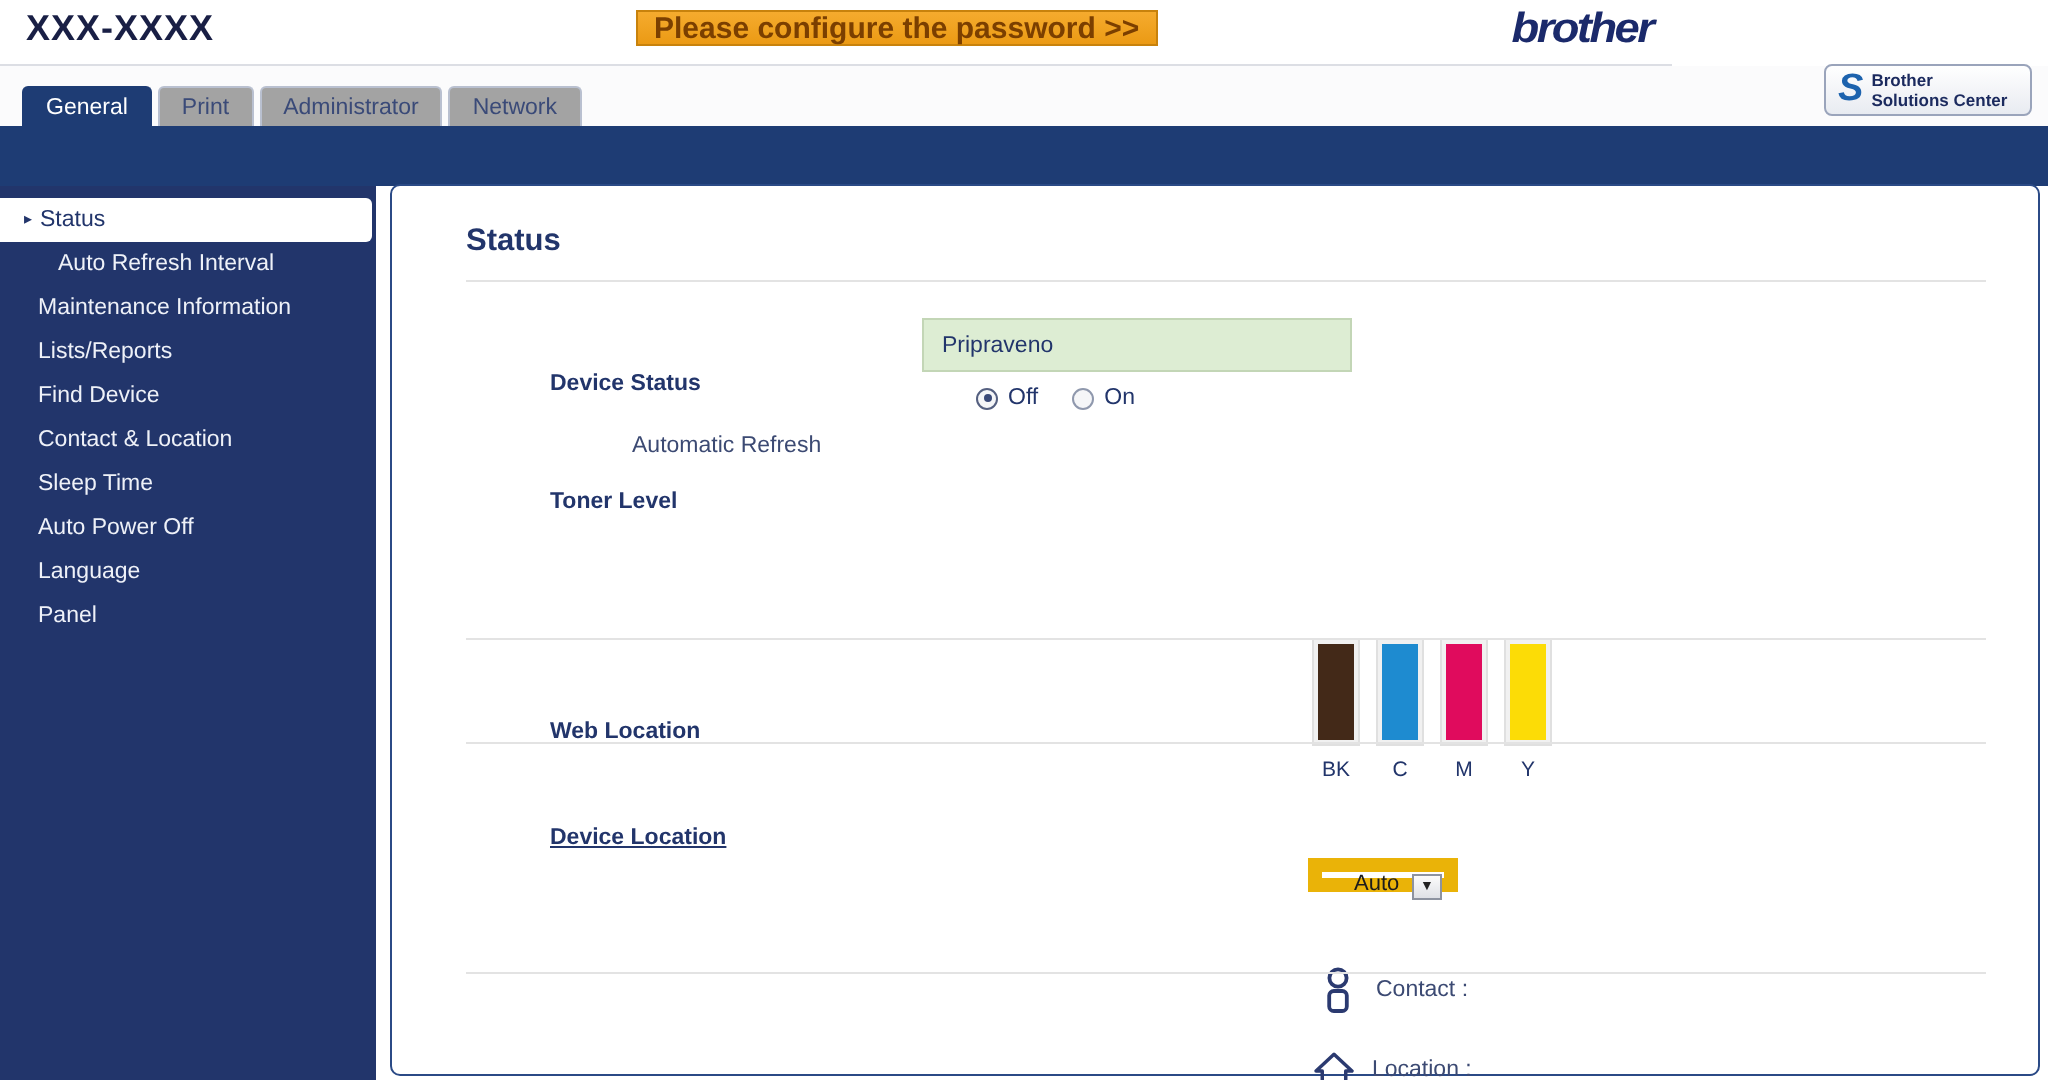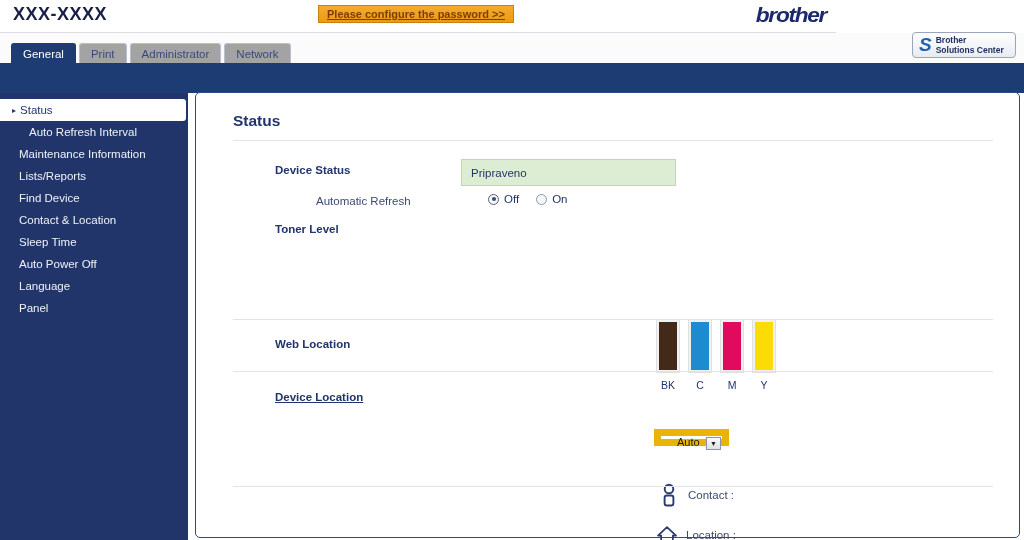--- a/index.html
+++ b/index.html
@@ -41,25 +41,24 @@
   .password-btn {
     position: absolute;
     left: 318px; top: 5px;
     height: 18px;
     padding: 0 8px;
     display: flex;
     align-items: center;
     background: linear-gradient(#f5ab2e, #eb9a14);
     border: 1px solid #c8820c;
     color: #7b3f00;
-    font-size: 11px;
-    font-weight: bold;
-    white-space: nowrap;
-    cursor: pointer;
-    text-decoration: underline;
+    font-size: 15px;
+    font-weight: bold;
+    white-space: nowrap;
+    cursor: pointer;
   }
   .brand-logo {
     position: absolute;
     right: 10px; top: 3px;
     font-size: 21px;
     font-weight: bold;
     font-style: italic;
     letter-spacing: -1.2px;
     color: #1b2a6b;
     transform: scaleX(1.08);
@@ -209,20 +208,21 @@
   .rule-mid1  { left: 37px; top: 226px; width: 760px; }
   .rule-mid2  { left: 37px; top: 278px; width: 760px; }
   .rule-bot   { left: 37px; top: 393px; width: 760px; }
 
   .field-label {
     position: absolute;
     font-size: 11.5px;
     font-weight: bold;
     color: #22356b;
     white-space: nowrap;
+    margin-top: 22px;
   }
   .field-label.sub {
     font-weight: normal;
     color: #3c4a73;
   }
 
   .lbl-device-status  { left: 79px;  top: 71px; }
   .lbl-auto-refresh   { left: 120px; top: 102px; }
   .lbl-toner          { left: 79px;  top: 130px; }
   .lbl-web-language   { left: 79px;  top: 245px; }

